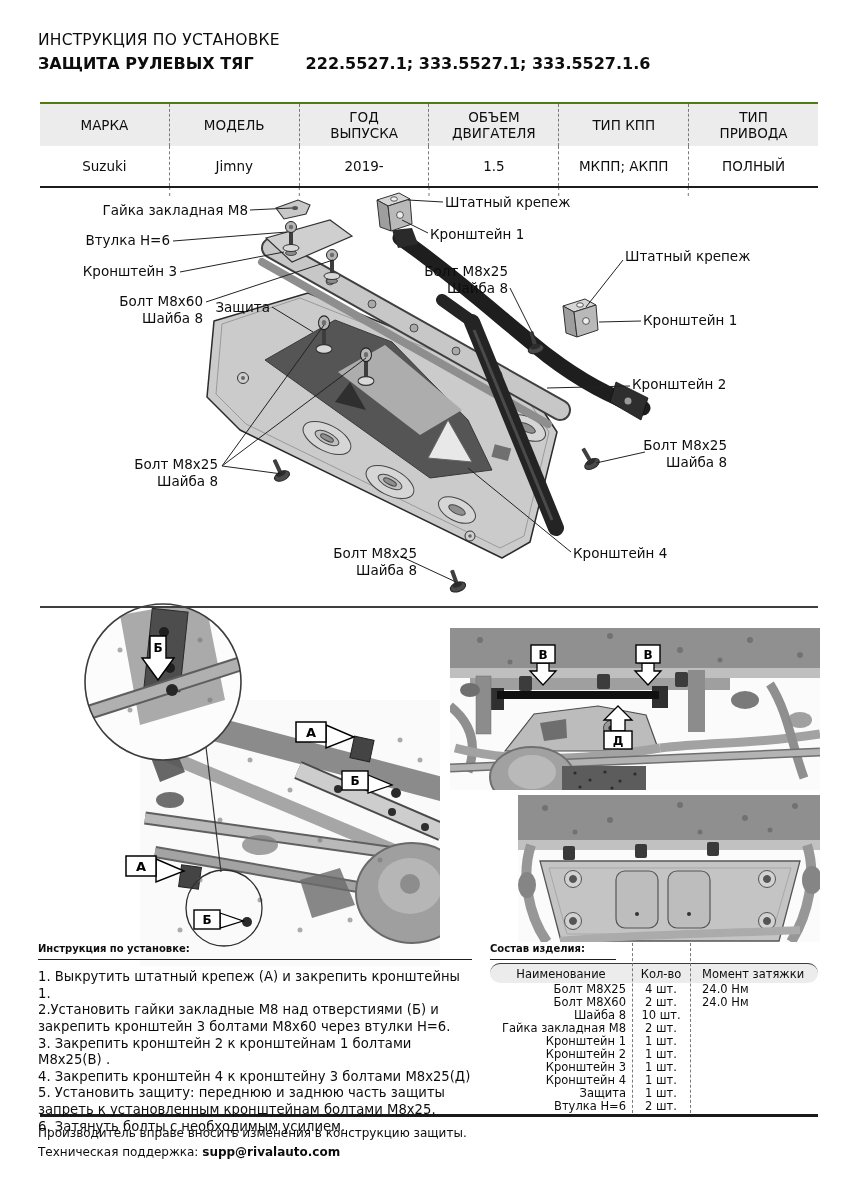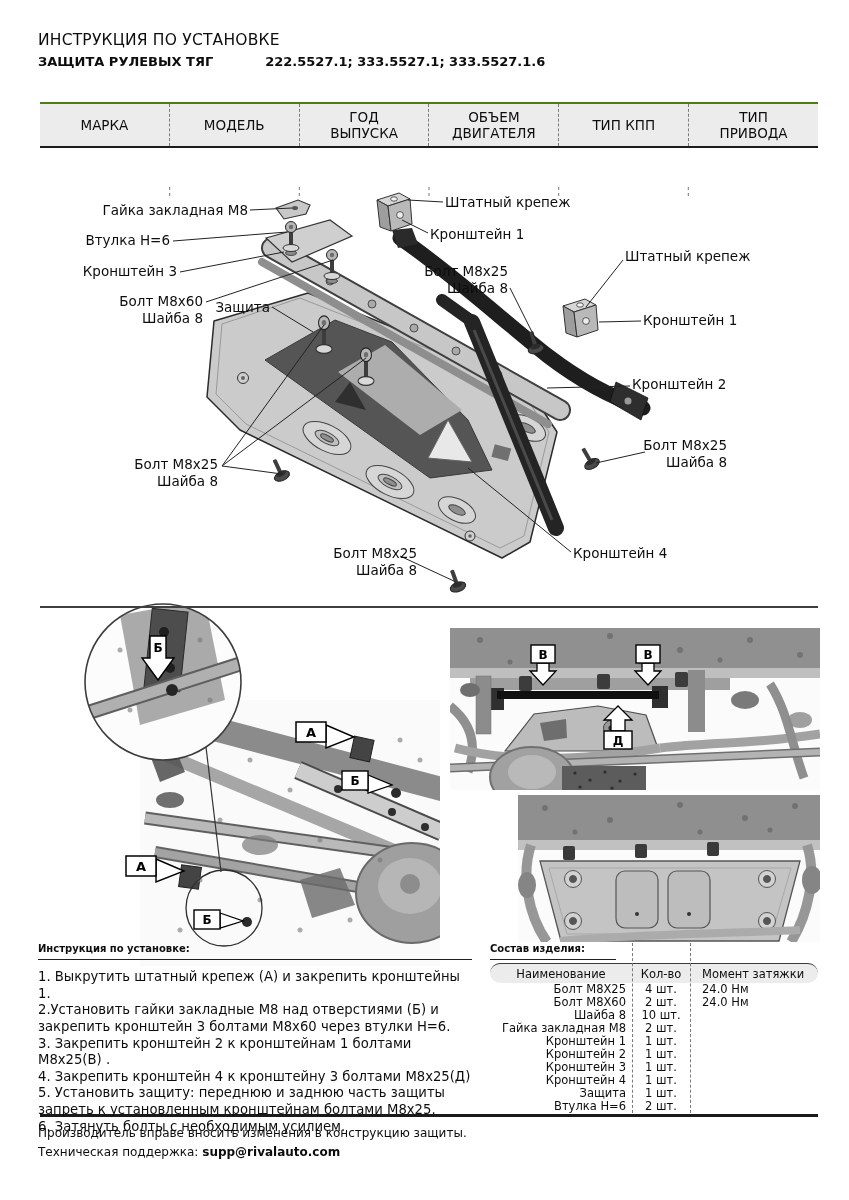--- a/index.html
+++ b/index.html
@@ -2,21 +2,21 @@
 <html><head>
 <meta charset="utf-8">
 <style>
   html,body{margin:0;padding:0;background:#fff;}
   .page{position:relative;width:849px;height:1200px;background:#fff;overflow:hidden;
         font-family:"DejaVu Sans","Liberation Sans",sans-serif;color:#0d0d0d;}
   svg.art{position:absolute;left:0;top:0;z-index:1;}
   .lay{position:absolute;z-index:2;}
   
   .hdr1{left:38px;top:31px;font-size:15.5px;letter-spacing:.2px;}
-  .hdr2{left:38px;top:54px;font-size:13px;font-weight:bold;}
+  .hdr2{left:38px;top:54px;font-size:16px;font-weight:bold;}
   .hdr2 .codes{margin-left:52px;}
   
   .spec{left:40px;top:102px;width:778px;border-top:2px solid #4d7c0f;border-bottom:2px solid #1c1c1c;}
   .srow{display:flex;}
   .shead{height:42px;background:#ececec;}
   .sval{height:40px;}
   .scell{flex:1;display:flex;align-items:center;justify-content:center;text-align:center;
          font-size:13.5px;line-height:1.22;border-right:1px dashed #7a7a7a;white-space:pre-line;}
   .scell:last-child{border-right:none;}
   
@@ -403,20 +403,28 @@
       <div class="scell">МАРКА</div>
       <div class="scell">МОДЕЛЬ</div>
       <div class="scell">ГОД
 ВЫПУСКА</div>
       <div class="scell">ОБЪЕМ
 ДВИГАТЕЛЯ</div>
       <div class="scell">ТИП КПП</div>
       <div class="scell">ТИП
 ПРИВОДА</div>
     </div>
+    <div class="srow sval">
+      <div class="scell">Suzuki</div>
+      <div class="scell">Jimny</div>
+      <div class="scell">2019-</div>
+      <div class="scell">1.5</div>
+      <div class="scell">МКПП; АКПП</div>
+      <div class="scell">ПОЛНЫЙ</div>
+    </div>
   </div>
 
   <div class="co r" style="right:601px;top:202px;">Гайка закладная М8</div>
   <div class="co r" style="right:679px;top:232px;">Втулка Н=6</div>
   <div class="co r" style="right:672px;top:263px;">Кронштейн 3</div>
   <div class="co r" style="right:646px;top:293px;">Болт М8х60
 Шайба 8</div>
   <div class="co r" style="right:579px;top:299px;">Защита</div>
   <div class="co" style="left:445px;top:194px;">Штатный крепеж</div>
   <div class="co" style="left:430px;top:226px;">Кронштейн 1</div>

